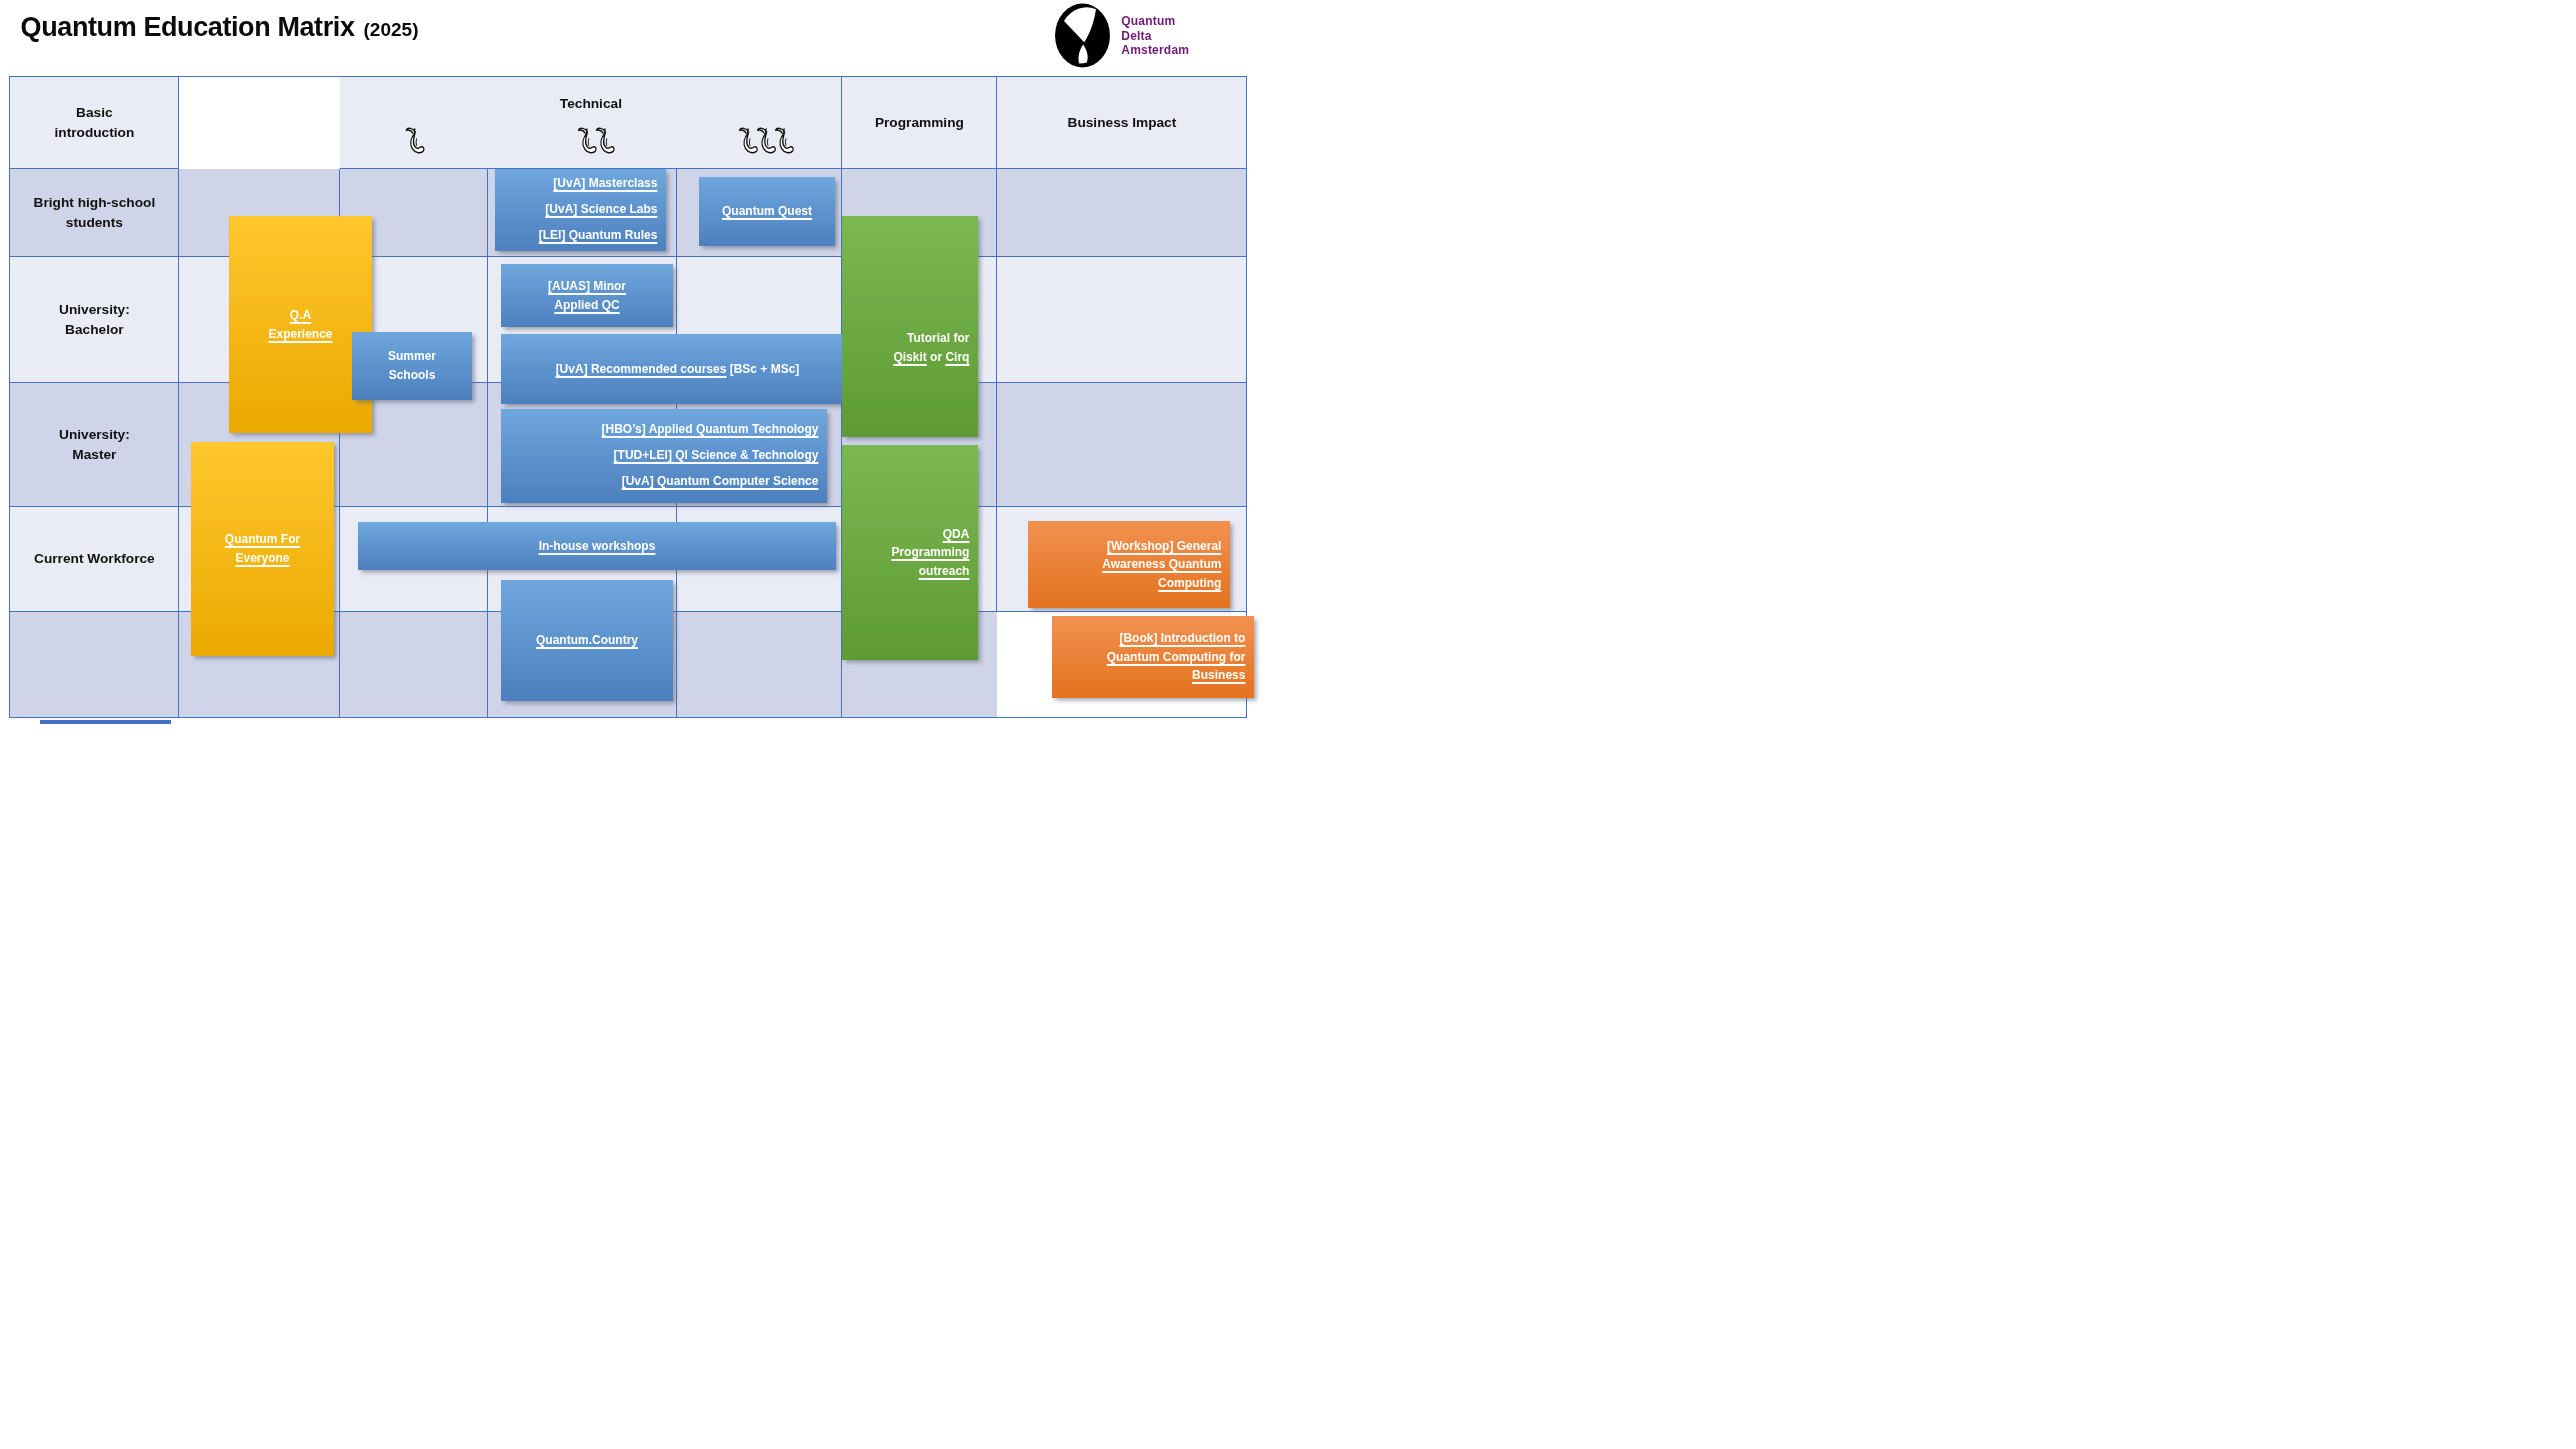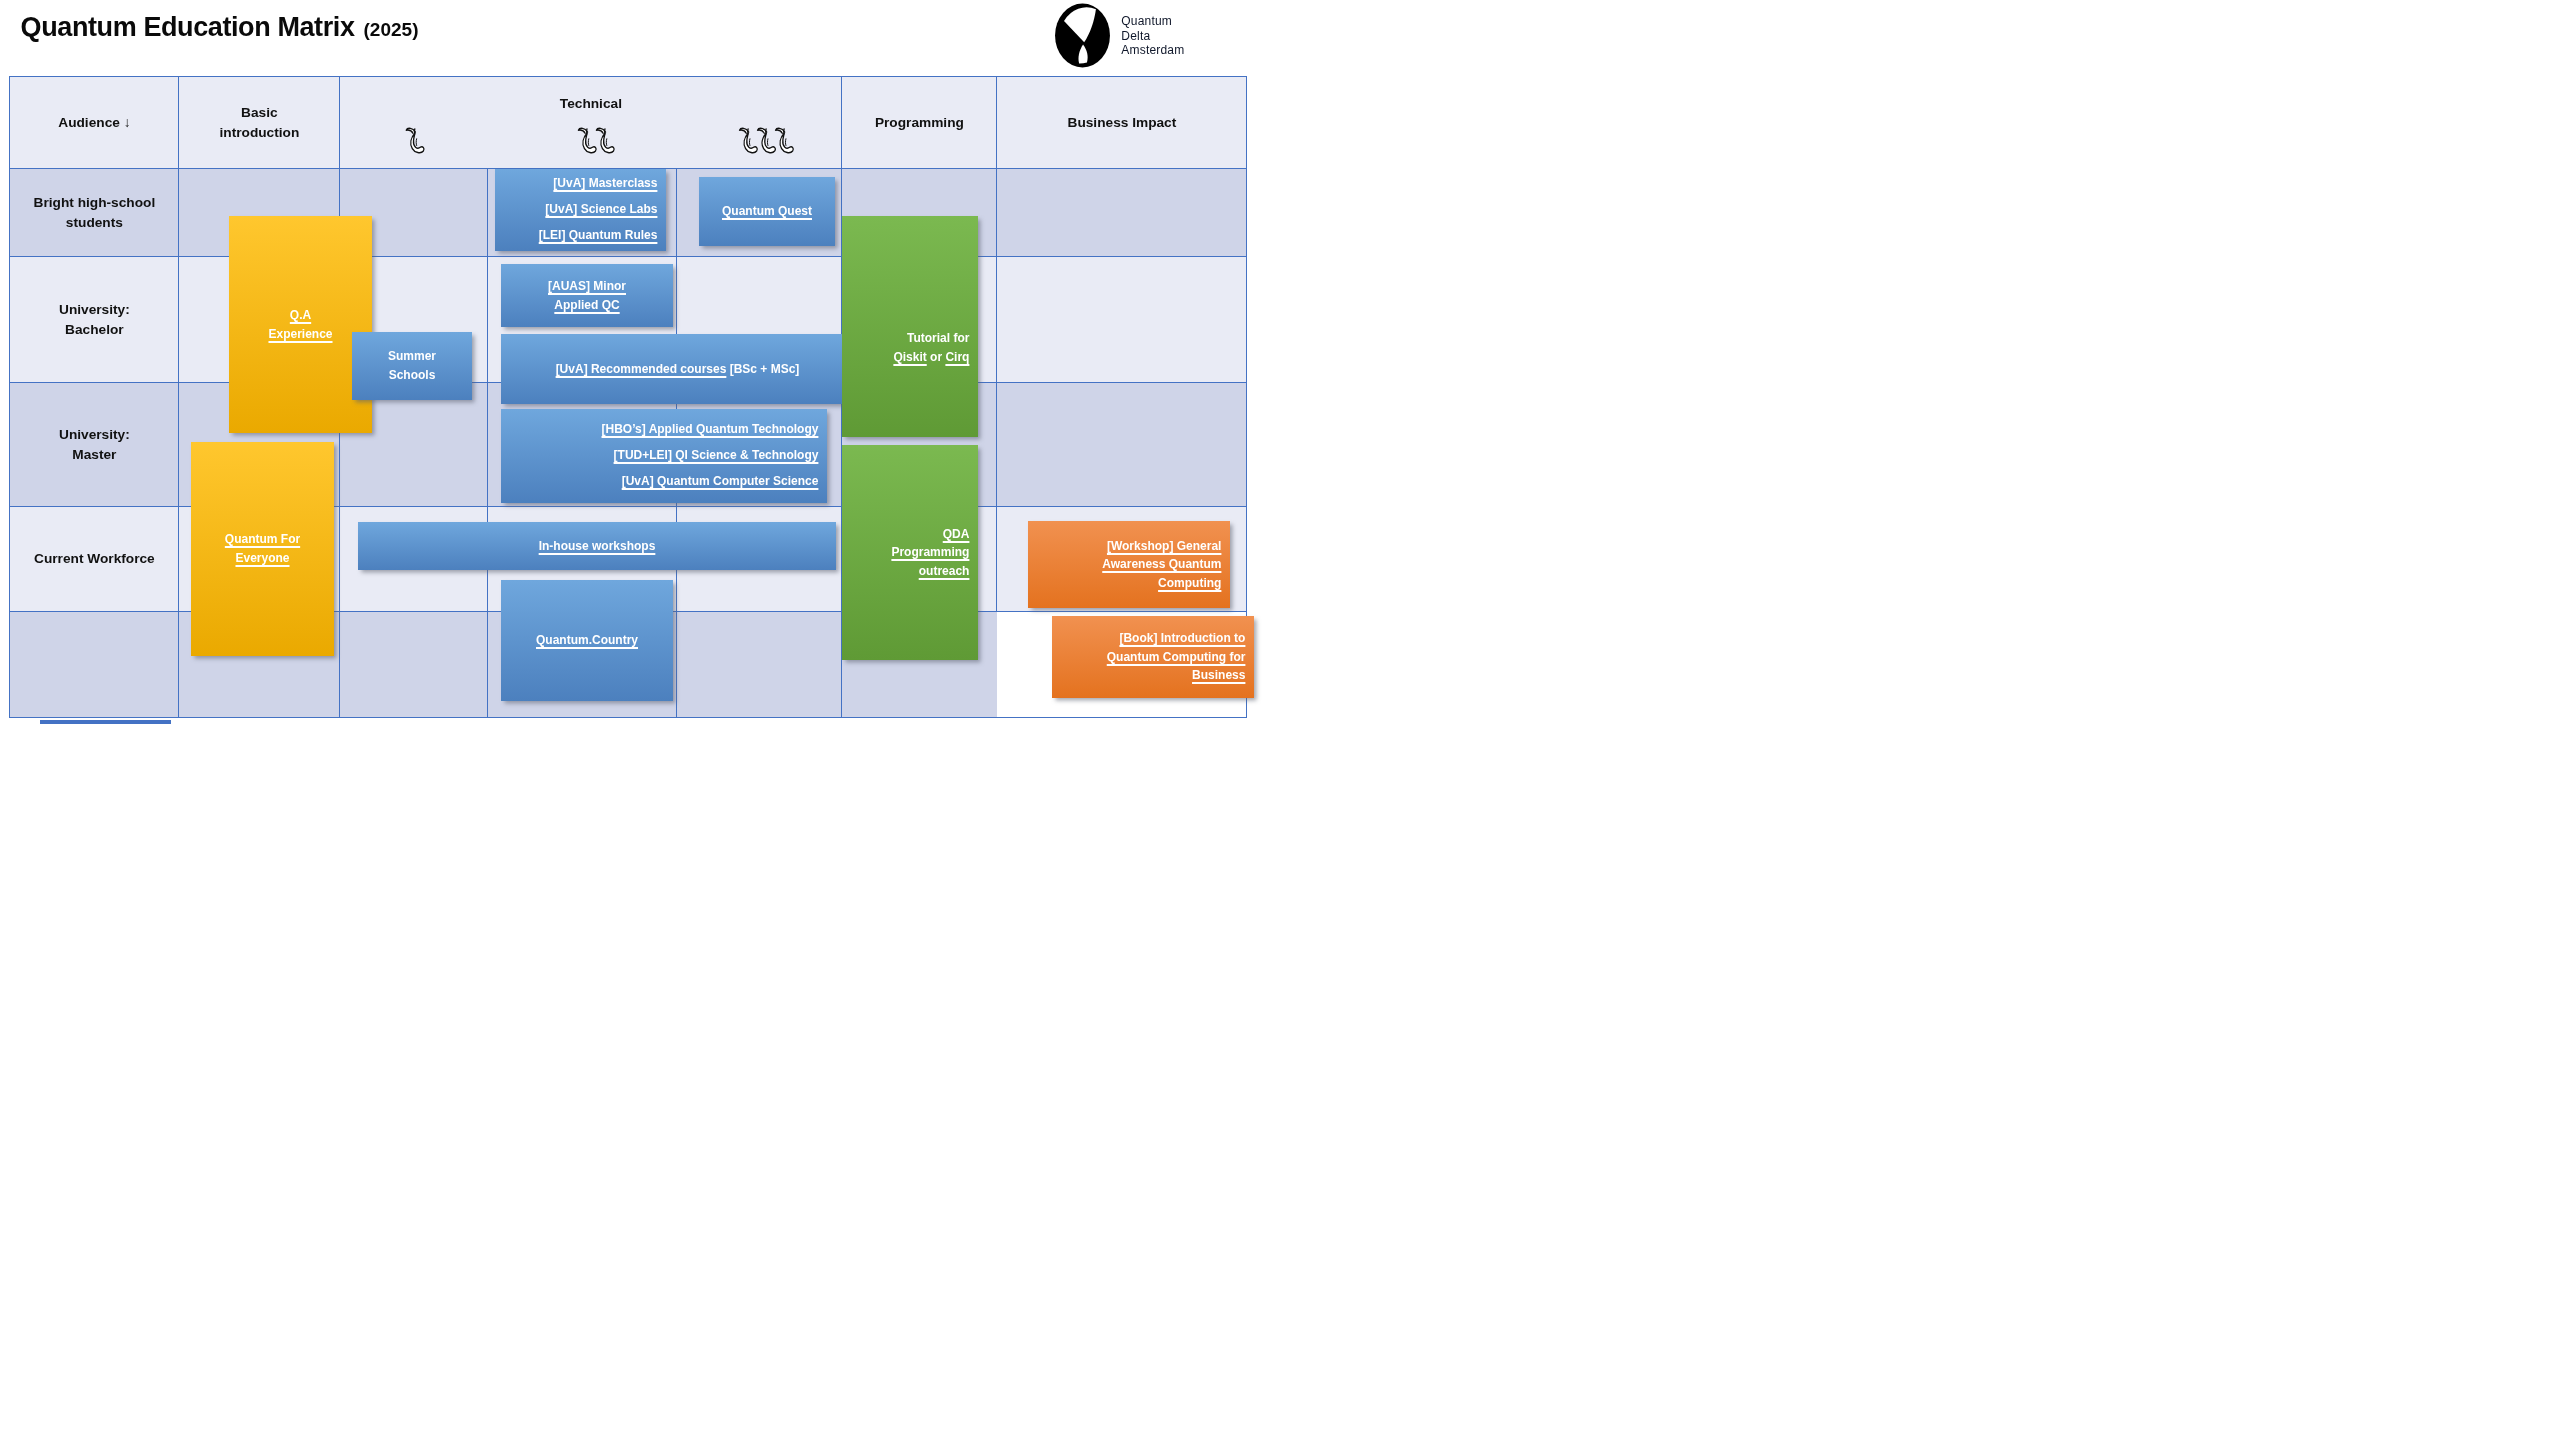--- a/index.html
+++ b/index.html
@@ -7,21 +7,21 @@
           font-family:"Liberation Sans",sans-serif;overflow:hidden;}
 
   
   .title-wrap{position:absolute;left:20.6px;top:12px;white-space:nowrap;}
   .title-main{font-size:27px;font-weight:800;letter-spacing:-0.4px;color:#0a0a0a;}
   .title-year{font-size:19px;font-weight:700;color:#0a0a0a;margin-left:5.2px;}
 
   
   .logo-wrap{position:absolute;left:1054px;top:3.4px;display:flex;gap:10.3px;align-items:center;}
   .logo-mark{width:57px;height:65px;}
-  .logo-text{font-size:12px;font-weight:400;color:#0f172a;line-height:1.22;white-space:pre-line;letter-spacing:0.2px;}
+  .logo-text{font-size:12px;font-weight:700;color:#701a75;line-height:1.22;white-space:pre-line;letter-spacing:0.2px;}
 
   
   .matrix{position:absolute;left:9.4px;top:76px;width:1238px;height:642px;
           display:grid;border:1.7px solid #4472c4;box-sizing:border-box;
           grid-template-columns:169px 161px 148px 189px 165px 155px 1fr;
           grid-template-rows:92px 88px 126px 124px 105px 1fr;}
   .cell{border-right:0.9px solid #4472c4;border-bottom:0.9px solid #4472c4;
         display:flex;align-items:center;justify-content:center;text-align:center;
         font-size:13.7px;font-weight:700;color:#111;white-space:pre-line;line-height:1.4;
         box-sizing:border-box;}
@@ -68,21 +68,20 @@
       <ellipse cx="50" cy="58" rx="49" ry="57" fill="#000"></ellipse>
       <path d="M17 32 A49 57 0 0 1 74 11 C71 33 63 55 53 70 Z" fill="#fff"></path>
       <path d="M51 74 C44 85 41 97 44 108 A49 57 0 0 0 58 106 C61 94 58 84 51 74 Z" fill="#fff"></path>
     </svg>
     <div class="logo-text">Quantum
 Delta
 Amsterdam</div>
   </div>
 
   <div class="matrix" id="matrix">
-    <div class="cell light">Audience  ↓</div>
     <div class="cell light">Basic
 introduction</div>
     <div class="cell light tech-cell" id="tech-cell" style="grid-column:3 / span 3;">
       <span class="tech-label">Technical</span>
     <span class="spice-group" style="left: 76px;"><svg class="chili" viewBox="0 0 36 46">
             <path d="M17 10 C13 3 4 2 2 7 C7 6 11 8 13 12" fill="#fff" stroke="#111" stroke-width="2.2" stroke-linecap="round" stroke-linejoin="round"></path>
             <path d="M16 5 C15 8 15 10 16 13" fill="none" stroke="#111" stroke-width="2.2" stroke-linecap="round"></path>
             <path d="M16 12 C10 19 7 29 12 37 C16 44 26 46 30 41 C33 37 29 32 25 35 C20 39 13 34 14 24 C14 19 16 15 16 12 Z" fill="#fff" stroke="#111" stroke-width="2.2" stroke-linejoin="round"></path>
             <path d="M19 21 C18 25 18 29 19 32" fill="none" stroke="#111" stroke-width="1.6" stroke-linecap="round"></path>
           </svg></span><span class="spice-group" style="left: 257px;"><svg class="chili" viewBox="0 0 36 46">

